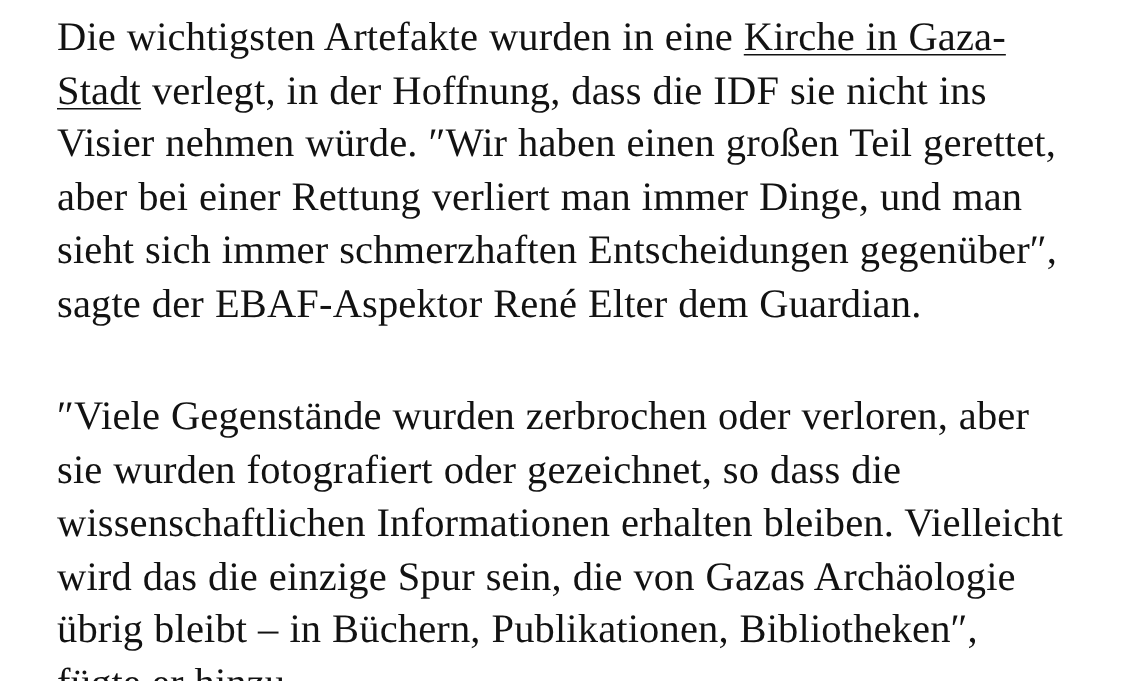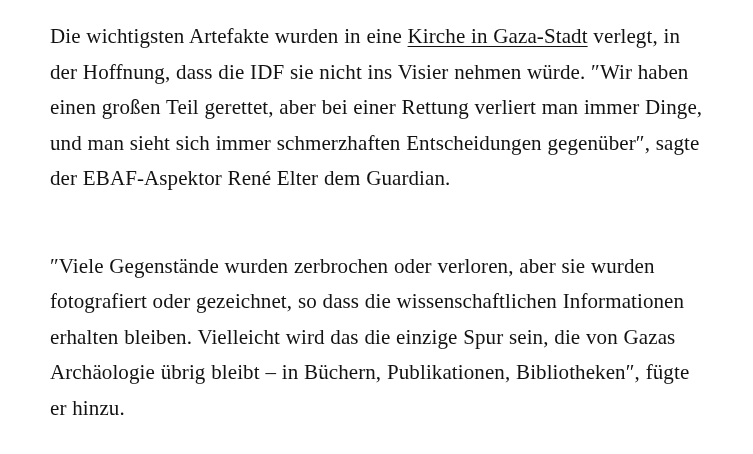--- a/index.html
+++ b/index.html
@@ -13,22 +13,22 @@
     overflow: hidden;
     font-family: "Liberation Serif", serif;
     color: #1a1a1a;
   }
   .article {
     padding: 0 34px 0 34px;
     box-sizing: border-box;
     width: 753px;
   }
   p.para {
-    margin: 16px;
-    font-size: 21px;
+    margin: 4px;
+    font-size: 27px;
     line-height: 35.5px;
     letter-spacing: 0.1px;
     color: #121212;
     text-align: left;
     word-spacing: 0.4px;
   }
   p.para-1 {
     padding-top: 3px;
   }
   p.para-2 {

